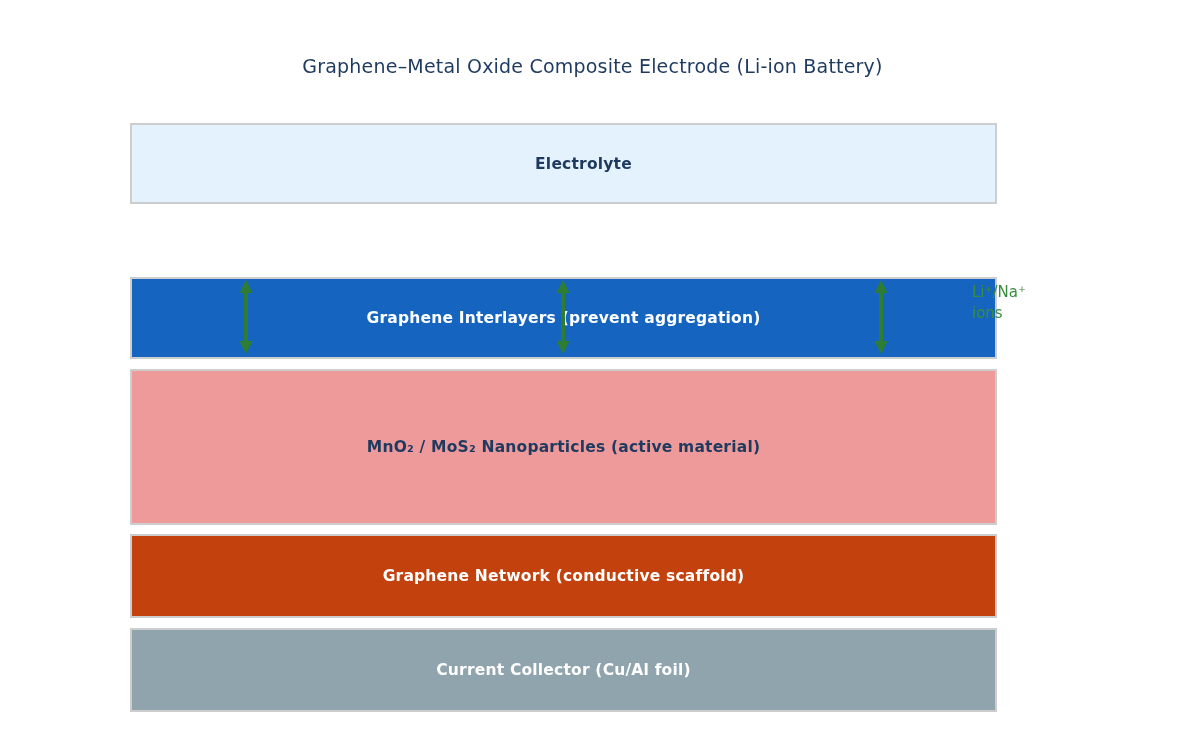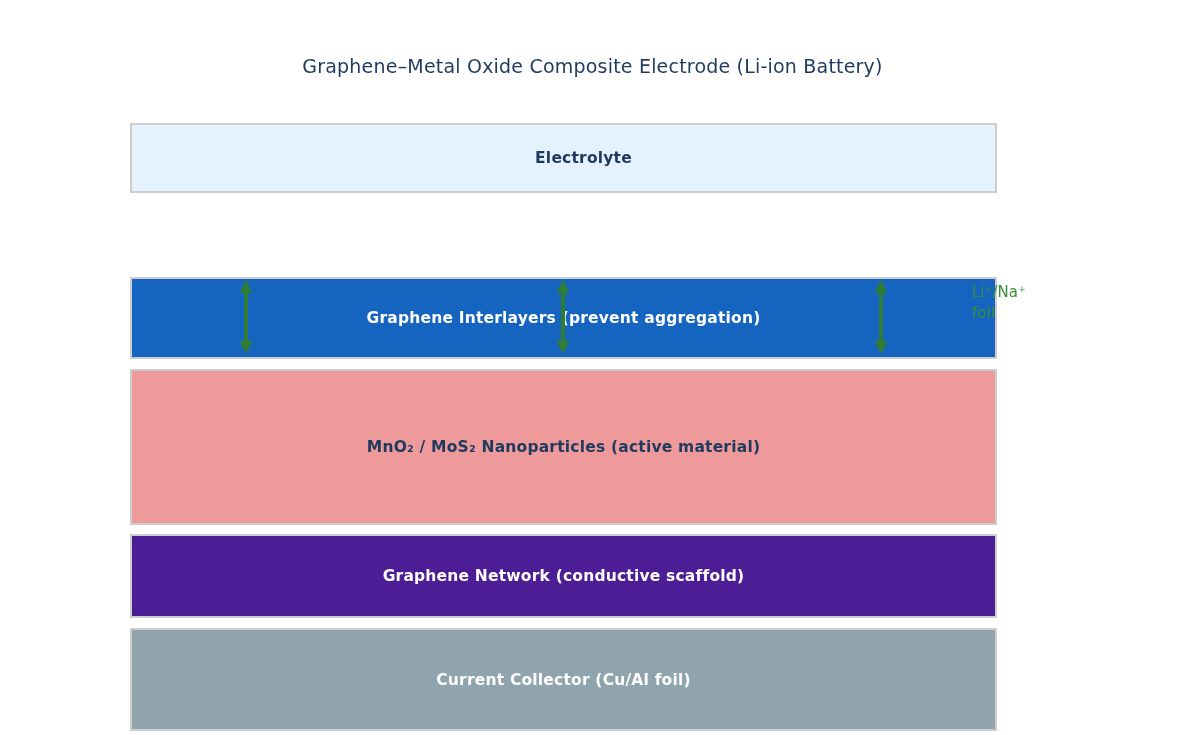--- a/index.html
+++ b/index.html
@@ -35,26 +35,26 @@
     border: 2px solid #cdcdcd;
     display: flex;
     align-items: center;
     justify-content: center;
   }
   .layer-label {
     font-size: 15.5px;
     font-weight: bold;
     letter-spacing: 0.2px;
   }
-  .layer-electrolyte       { top: 81px;  height: 70px;  background: #e3f2fd; padding-left: 40px; }
+  .layer-electrolyte       { top: 81px;  height: 81px;  background: #e3f2fd; padding-left: 40px; }
   .layer-binder            { top: 172px; height: 54px;  background: #b0bec5; }
   .layer-interlayers       { top: 235px; height: 82px;  background: #1565c0; }
   .layer-active-material   { top: 327px; height: 156px; background: #ef9a9a; }
-  .layer-network           { top: 492px; height: 84px;  background: #4c1d95; }
-  .layer-collector         { top: 586px; height: 103px; background: #90a4ae; justify-content: center; }
+  .layer-network           { top: 492px; height: 84px;  background: #c2410c; }
+  .layer-collector         { top: 586px; height: 84px; background: #90a4ae; justify-content: center; }
 
   .dark-text  { color: #1f3a5f; }
   .light-text { color: #ffffff; }
 
   .ion-arrow {
     position: absolute;
     top: 237px;
     width: 24px;
     height: 76px;
   }
@@ -109,16 +109,16 @@
   <svg class="ion-arrow arrow-2" viewBox="0 0 24 76" aria-hidden="true">
     <polygon points="12,1 18.5,14 14,14 14,62 18.5,62 12,75 5.5,62 10,62 10,14 5.5,14"></polygon>
   </svg>
 
   <svg class="ion-arrow arrow-3" viewBox="0 0 24 76" aria-hidden="true">
     <polygon points="12,1 18.5,14 14,14 14,62 18.5,62 12,75 5.5,62 10,62 10,14 5.5,14"></polygon>
   </svg>
 
   <div class="ion-label">
     <div>Li⁺/Na⁺</div>
-    <div>foil</div>
+    <div>ions</div>
   </div>
 
 </div>
 
 </body></html>

